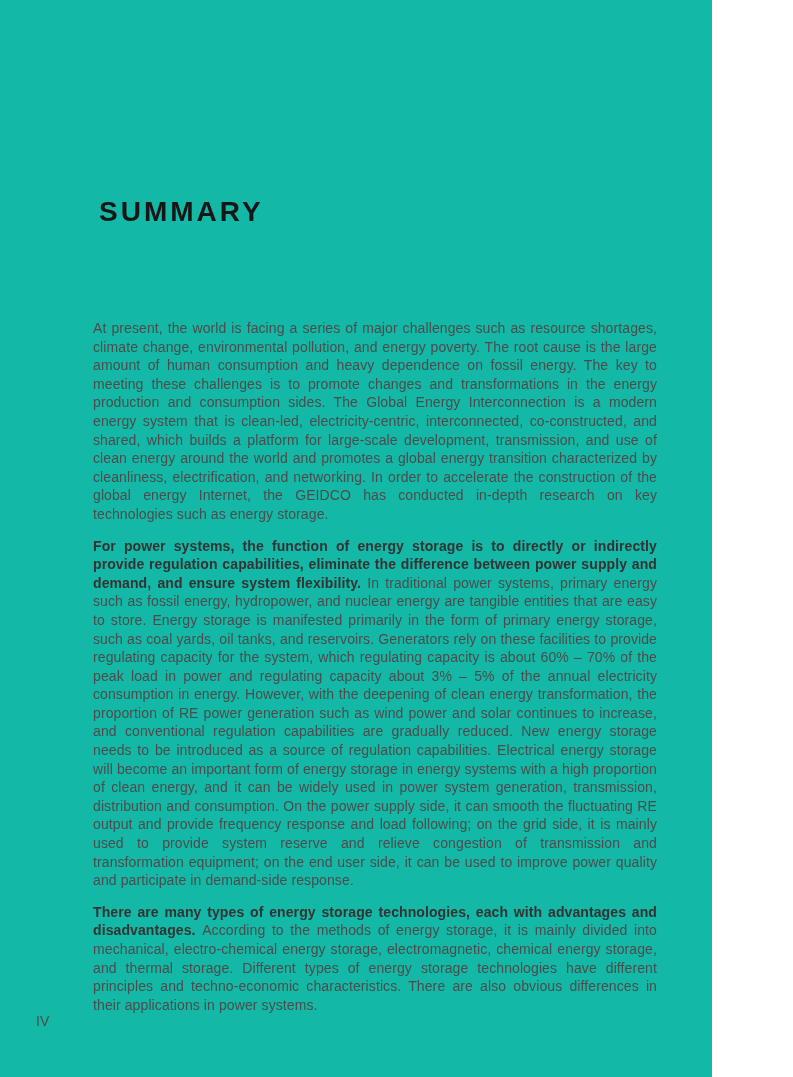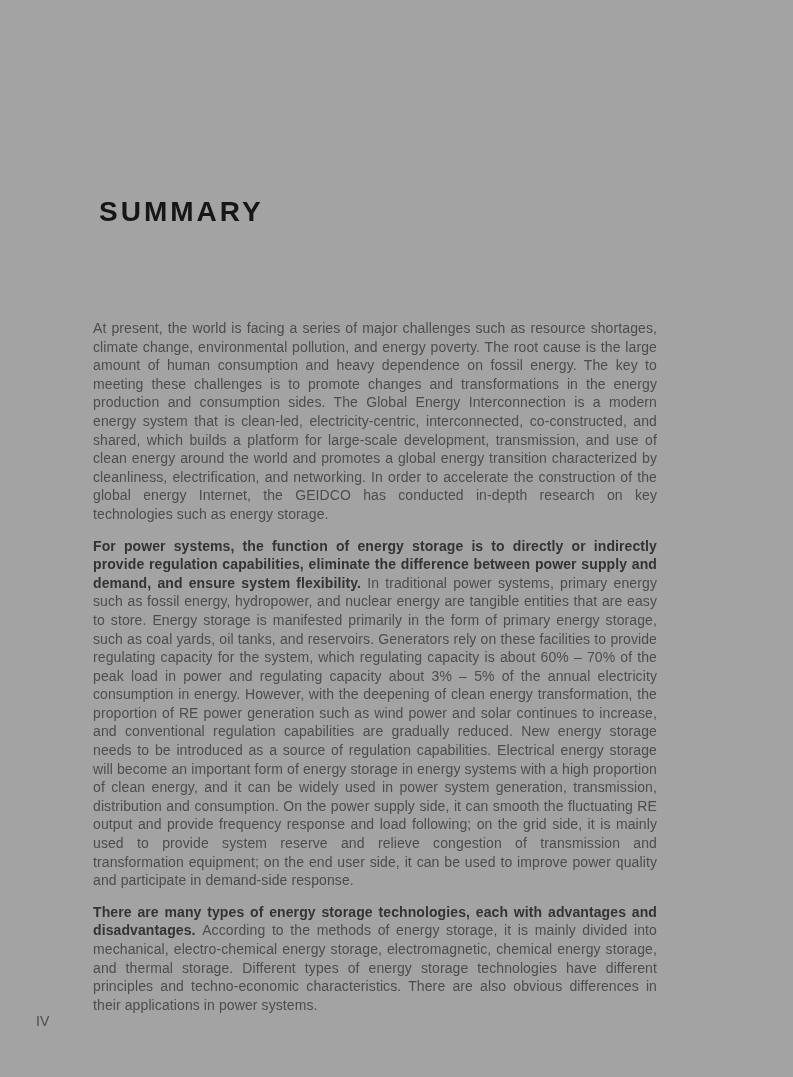--- a/index.html
+++ b/index.html
@@ -2,23 +2,23 @@
 <html><head>
 <meta charset="utf-8">
 <style>
   html, body {
     margin: 0;
     padding: 0;
     background: #ffffff;
   }
   .page {
     position: relative;
-    width: 793px;
+    width: 712px;
     height: 1077px;
-    background: #a3a3a3;
+    background: #14b8a6;
     font-family: "Liberation Sans", sans-serif;
     overflow: hidden;
   }
   .doc-title {
     position: absolute;
     left: 99px;
     top: 196px;
     margin: 0;
     font-size: 28px;
     font-weight: 700;

